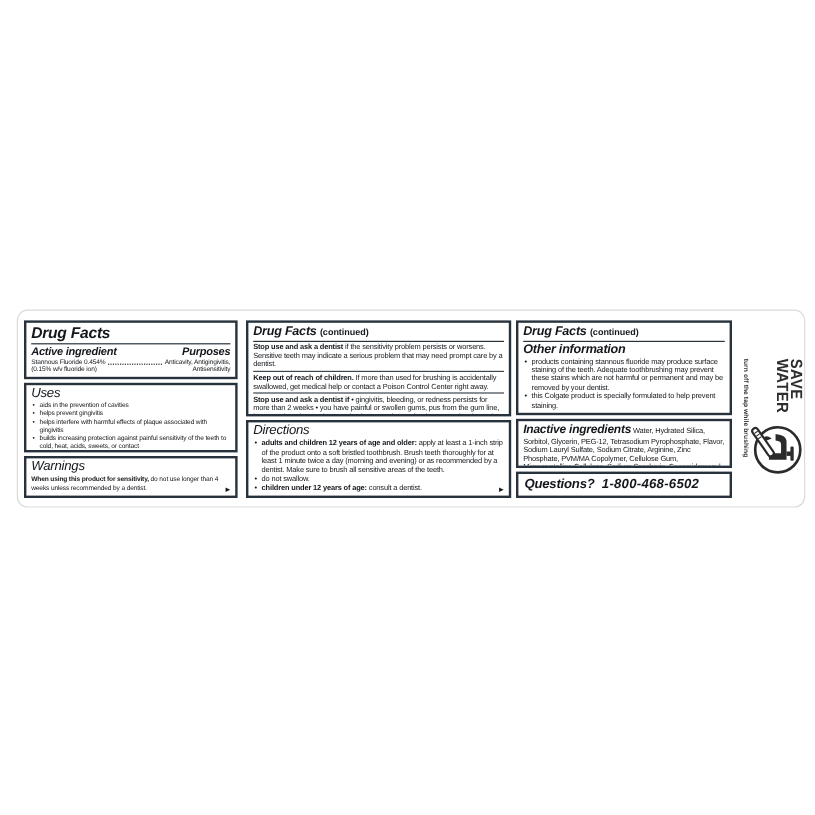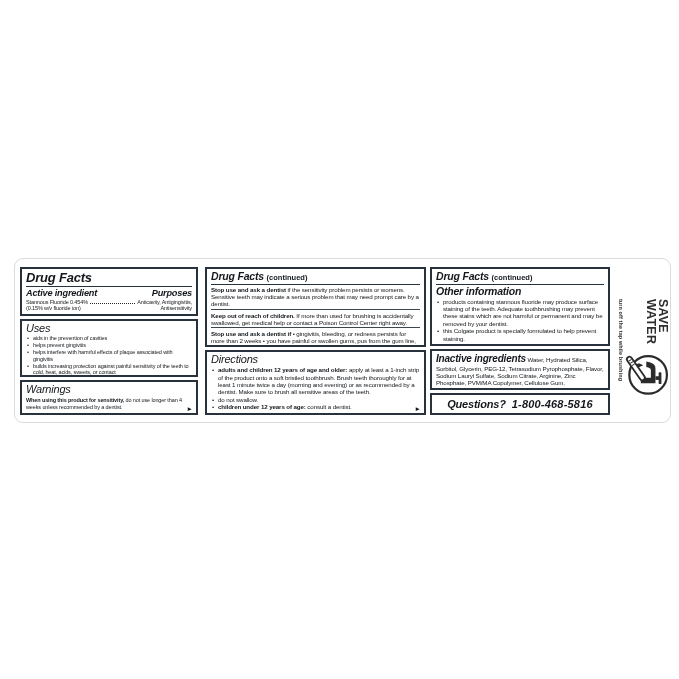--- a/index.html
+++ b/index.html
@@ -25,21 +25,21 @@
   .b1{font-size:5.5px;line-height:1.18;letter-spacing:-0.12px;}
   .b2{font-size:6.2px;line-height:1.16;letter-spacing:-0.12px;}
   .ingrow{display:flex;align-items:flex-end;}
   .leader{flex:1;border-bottom:1px dotted #2a2a2a;margin:0 2px 1px;}
   .spacer{flex:1;}
   p.body{margin:0 0 1px;}
   ul.blist{margin:0;padding:0 0 0 7px;list-style:none;}
   ul.blist li{position:relative;margin:0 0 0.5px;}
   ul.blist li::before{content:"•";position:absolute;left:-6px;top:0;}
   .arr{position:absolute;right:3px;bottom:1px;font-size:6.5px;line-height:1;}
-  .qbox{display:flex;align-items:baseline;gap:6px;padding:3px 5px;justify-content:center;}
+  .qbox{display:flex;align-items:baseline;gap:6px;padding:3px 5px;}
   .qhead{font-style:italic;font-weight:bold;font-size:11px;letter-spacing:-0.2px;}
   .qnum{font-style:italic;font-weight:bold;font-size:11px;letter-spacing:0.2px;}
   .inact-head{font-style:italic;font-weight:bold;font-size:10px;letter-spacing:-0.2px;}
   .save-strip{position:absolute;left:606px;top:267px;width:66px;height:148px;
               display:flex;align-items:center;justify-content:center;}
   .save-rot{width:148px;height:64px;transform:rotate(90deg);display:flex;flex-direction:column;
             justify-content:flex-start;padding:2px 0 0 14px;box-sizing:border-box;}
   .save-row{display:flex;align-items:flex-start;gap:5px;}
   .save-big{font-weight:bold;font-size:13.5px;line-height:11.5px;letter-spacing:0.3px;color:#2e2e2e;
             transform:scaleX(0.92);transform-origin:left top;}
@@ -118,21 +118,21 @@
       <ul class="blist b2">
         <li>products containing stannous fluoride may produce surface staining of the teeth. Adequate toothbrushing may prevent these stains which are not harmful or permanent and may be removed by your dentist.</li>
         <li>this Colgate product is specially formulated to help prevent staining.</li>
       </ul>
     </div>
     <div class="box grow">
       <p class="body b2"><span class="inact-head">Inactive ingredients</span><span> Water, Hydrated Silica, Sorbitol, Glycerin, PEG-12, Tetrasodium Pyrophosphate, Flavor, Sodium Lauryl Sulfate, Sodium Citrate, Arginine, Zinc Phosphate, PVM/MA Copolymer, Cellulose Gum, Microcrystalline Cellulose, Sodium Saccharin, Cocamidopropyl Betaine, Xanthan Gum, Citric Acid, Sucralose, Titanium Dioxide.</span></p>
     </div>
     <div class="box qbox">
       <span class="qhead">Questions?</span>
-      <span class="qnum">1-800-468-5816</span>
+      <span class="qnum">1-800-468-6502</span>
     </div>
   </section>
 
   <aside class="save-strip">
     <div class="save-rot">
       <div class="save-row">
         <div class="save-big">
           <div>SAVE</div>
           <div>WATER</div>
         </div>

